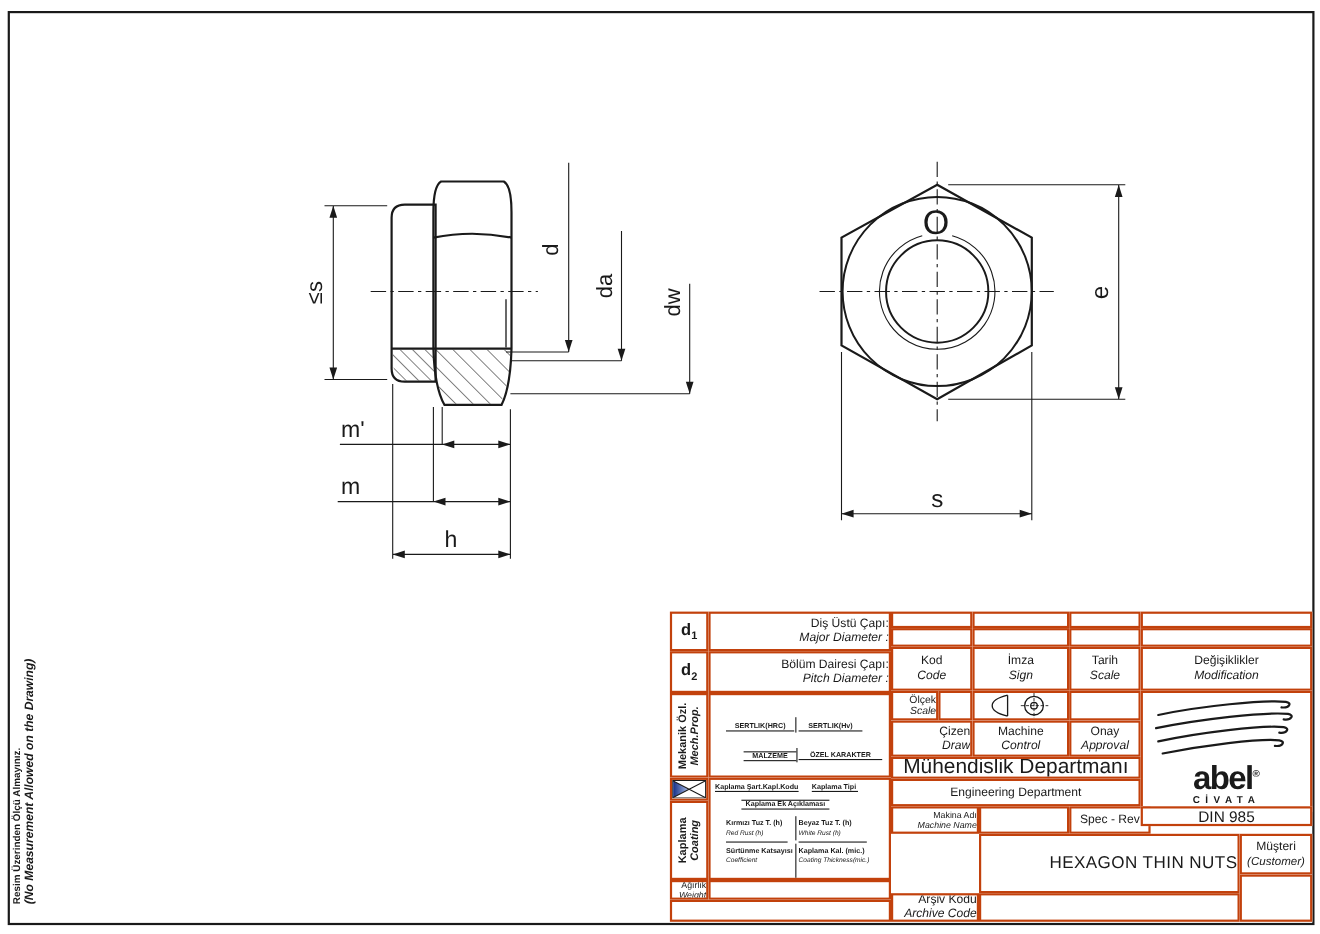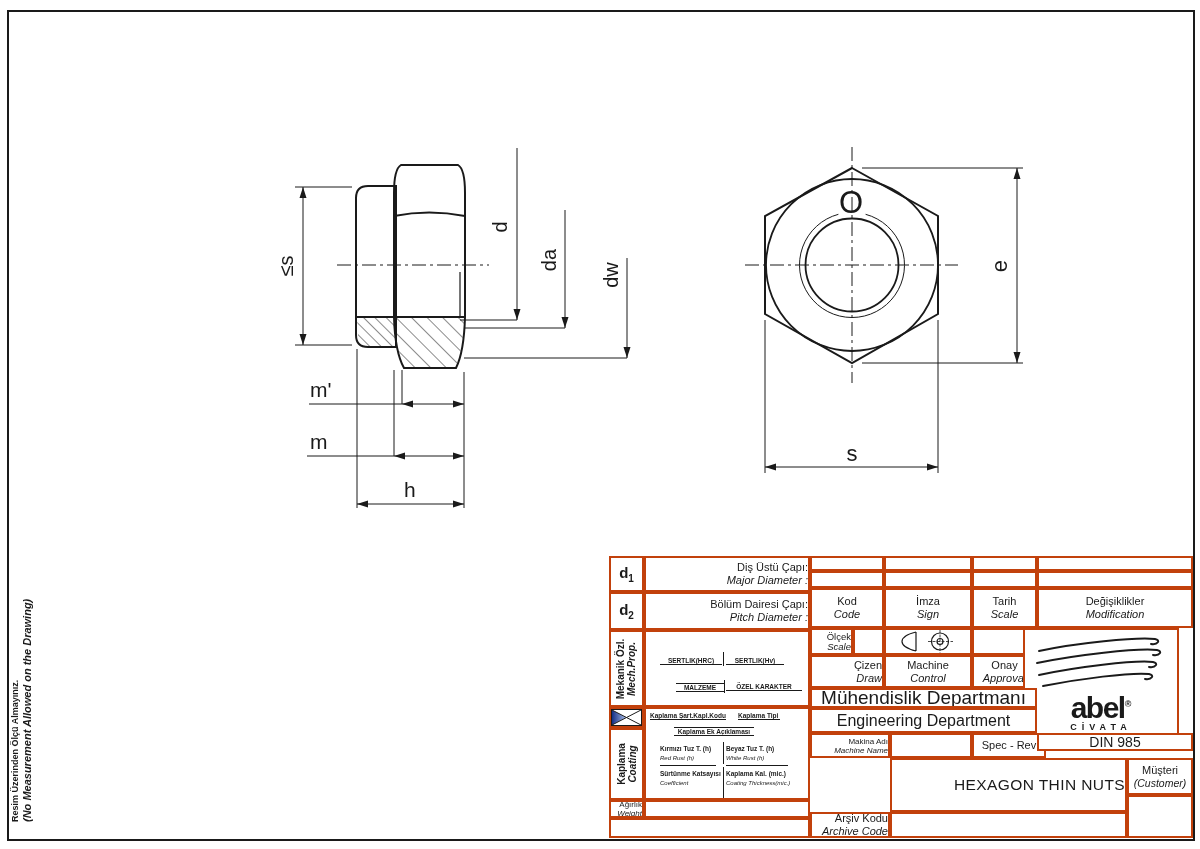--- a/index.html
+++ b/index.html
@@ -257,38 +257,38 @@
     </div>
     <div class="cell" style="left:275px;top:99px;width:88px;height:33px">
       <div class="tr">Machine</div>
       <div class="en">Control</div>
     </div>
     <div class="cell" style="left:363px;top:99px;width:65px;height:33px">
       <div class="tr">Onay</div>
       <div class="en">Approval</div>
     </div>
 
-    <div class="cell" style="left:414px;top:72px;width:156px;height:110px">
+    <div class="cell" style="left:428px;top:72px;width:156px;height:110px">
       <svg width="140" height="56" viewBox="0 0 140 56">
         <g stroke="#1a1a1a" stroke-width="2" fill="none" stroke-linecap="round">
           <path d="M8,16 C45,8 105,2 124,4 c6,1 3,6 -4,5"></path>
           <path d="M6,28 C45,20 105,13 126,15 c6,1 3,6 -4,5"></path>
           <path d="M8,40 C45,32 103,25 122,27 c6,1 3,6 -4,5"></path>
           <path d="M12,51 C48,44 100,37 118,39 c6,1 3,6 -4,5"></path>
         </g>
       </svg>
       <div id="logo-abel"><span>abel</span><sup>®</sup></div>
       <div id="logo-civ">CİVATA</div>
     </div>
 
     <div class="cell" style="left:201px;top:132px;width:227px;height:20px">
       <div style="font-size:19px">Mühendislik Departmanı</div>
     </div>
     <div class="cell" style="left:201px;top:152px;width:227px;height:25px">
-      <div style="font-size:16px">Engineering Department</div>
+      <div style="font-size:11px">Engineering Department</div>
     </div>
 
     <div class="cell lft sm" style="left:201px;top:177px;width:80px;height:25px">
       <div class="tr">Makina Adı</div>
       <div class="en">Machine Name</div>
     </div>
     <div class="cell" style="left:281px;top:177px;width:82px;height:25px"></div>
     <div class="cell" style="left:363px;top:177px;width:74px;height:25px">
       <div class="tr">Spec - Rev</div>
     </div>

